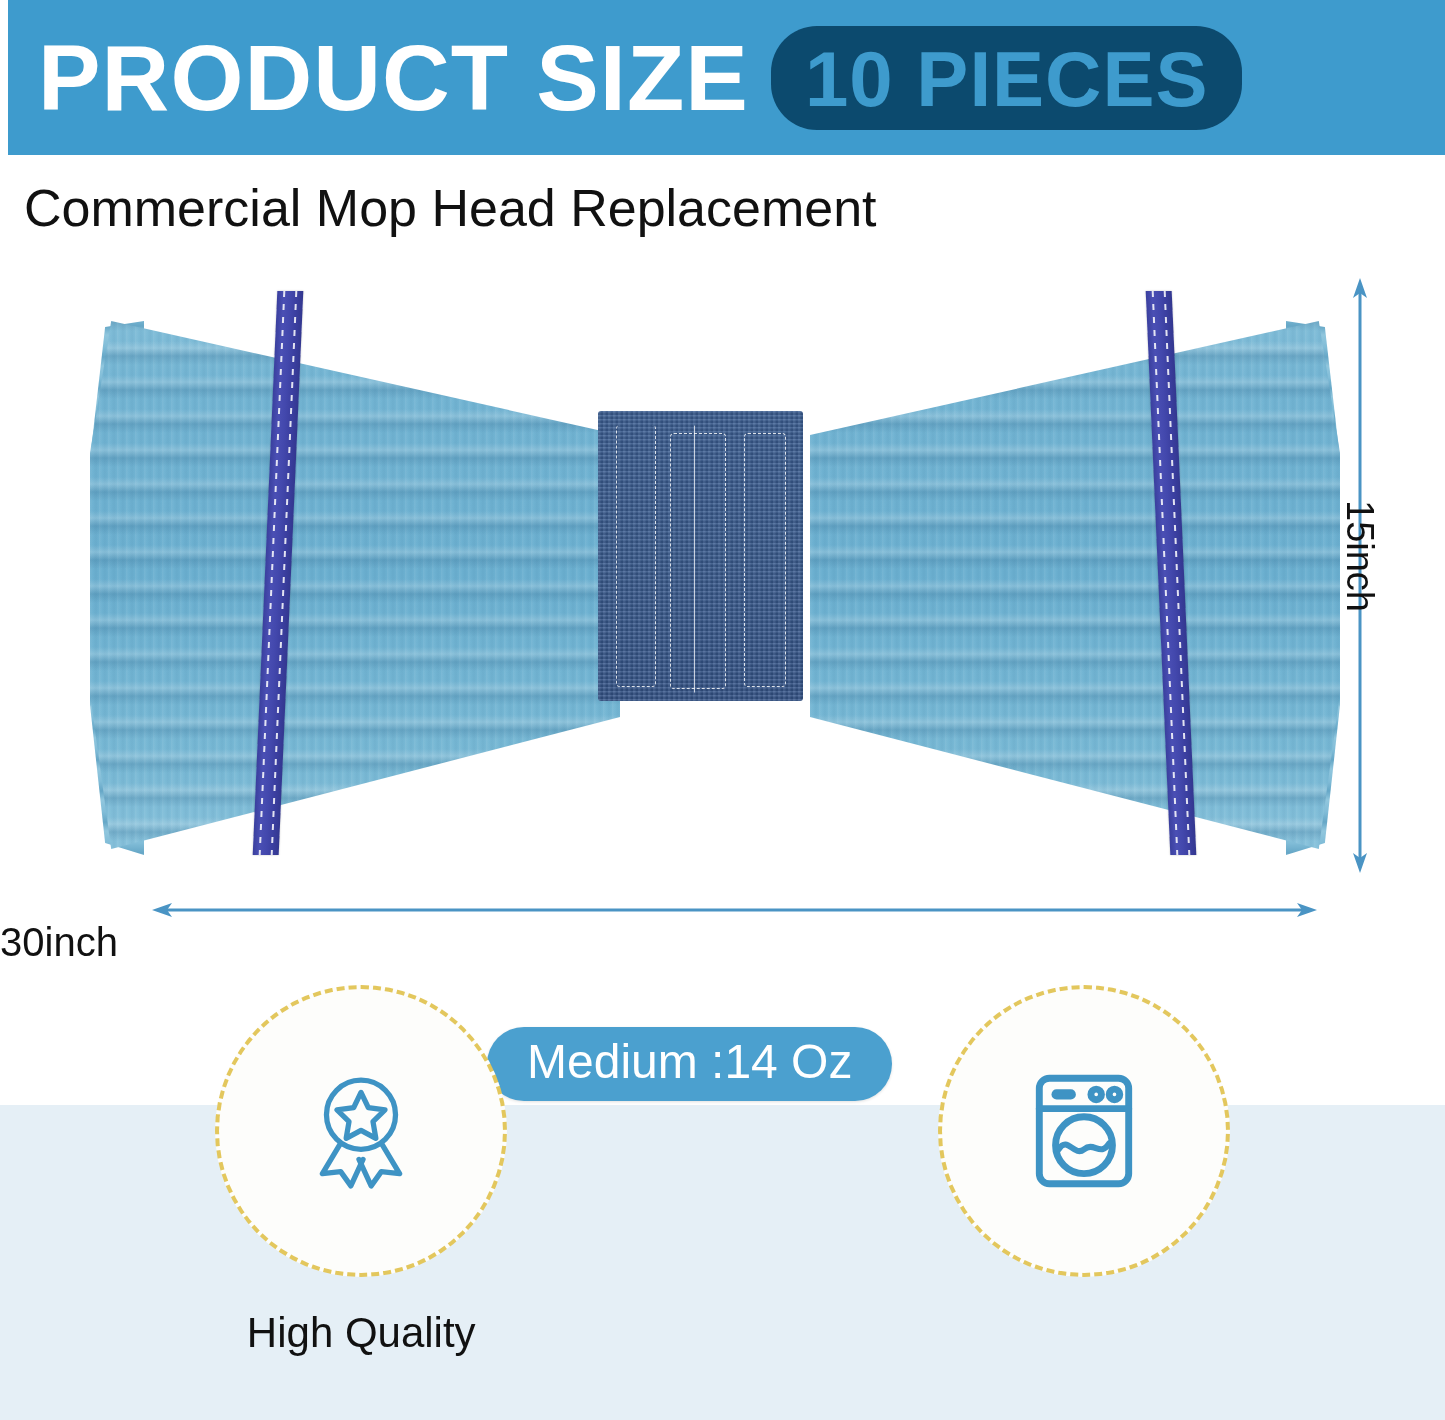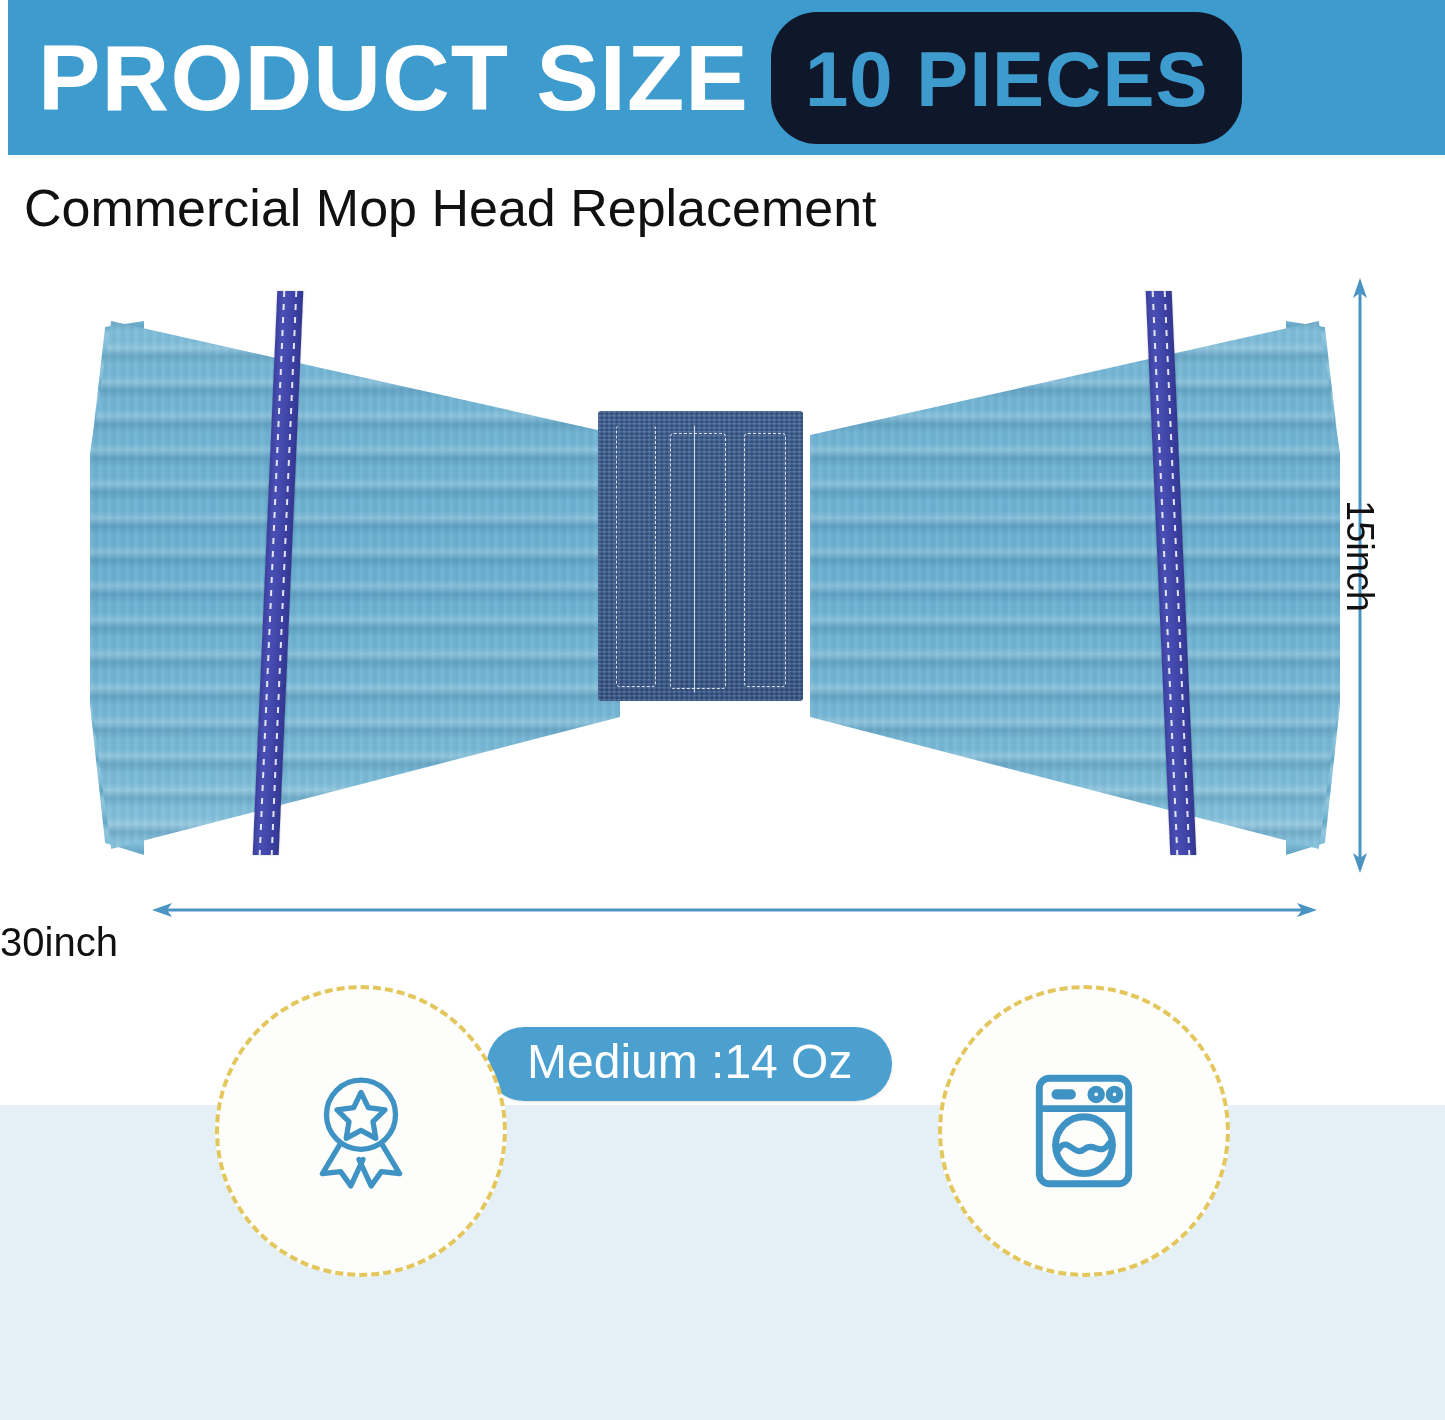--- a/index.html
+++ b/index.html
@@ -39,24 +39,24 @@
     color: #ffffff;
     letter-spacing: 1px;
     line-height: 1;
     transform: scaleX(1.02);
     transform-origin: left center;
     white-space: nowrap;
   }
 
   .pieces-pill {
     margin-left: 36px;
-    background: #0f172a;
+    background: #0c4a6e;
     border-radius: 46px;
     padding: 12px 34px 10px 34px;
-    height: 132px;
+    height: 104px;
     display: flex;
     align-items: center;
     justify-content: center;
   }
 
   .pieces-pill-text {
     font-family: "Liberation Sans Narrow", "Liberation Sans", sans-serif;
     font-size: 78px;
     font-weight: 700;
     color: #3e9bcd;
@@ -405,20 +405,21 @@
 
     <div class="feature">
       <div class="feature-circle">
         <svg width="130" height="130" viewBox="0 0 64 64" fill="none" stroke="#3E93C4" stroke-width="2.6" stroke-linecap="round" stroke-linejoin="round">
           <circle cx="32" cy="24" r="17"></circle>
           <polygon points="32,13 35.6,20.5 43.8,21.6 37.9,27.4 39.3,35.6 32,31.7 24.7,35.6 26.1,27.4 20.2,21.6 28.4,20.5"></polygon>
           <path d="M22,38 L13,53 L22,52 L27,59 L33,46"></path>
           <path d="M42,38 L51,53 L42,52 L37,59 L31,46"></path>
         </svg>
       </div>
+      <div class="feature-label">High Quality</div>
     </div>
 
 
     <div class="feature">
       <div class="feature-circle">
         <svg width="130" height="130" viewBox="0 0 64 64" fill="none" stroke="#3E93C4" stroke-width="3.4" stroke-linecap="round" stroke-linejoin="round">
           <rect x="10" y="6" width="44" height="52" rx="5"></rect>
           <line x1="10" y1="21" x2="54" y2="21"></line>
           <rect x="16" y="11.5" width="12" height="5" rx="2.5" fill="#3E93C4" stroke="none"></rect>
           <circle cx="38" cy="14" r="2.6"></circle>

